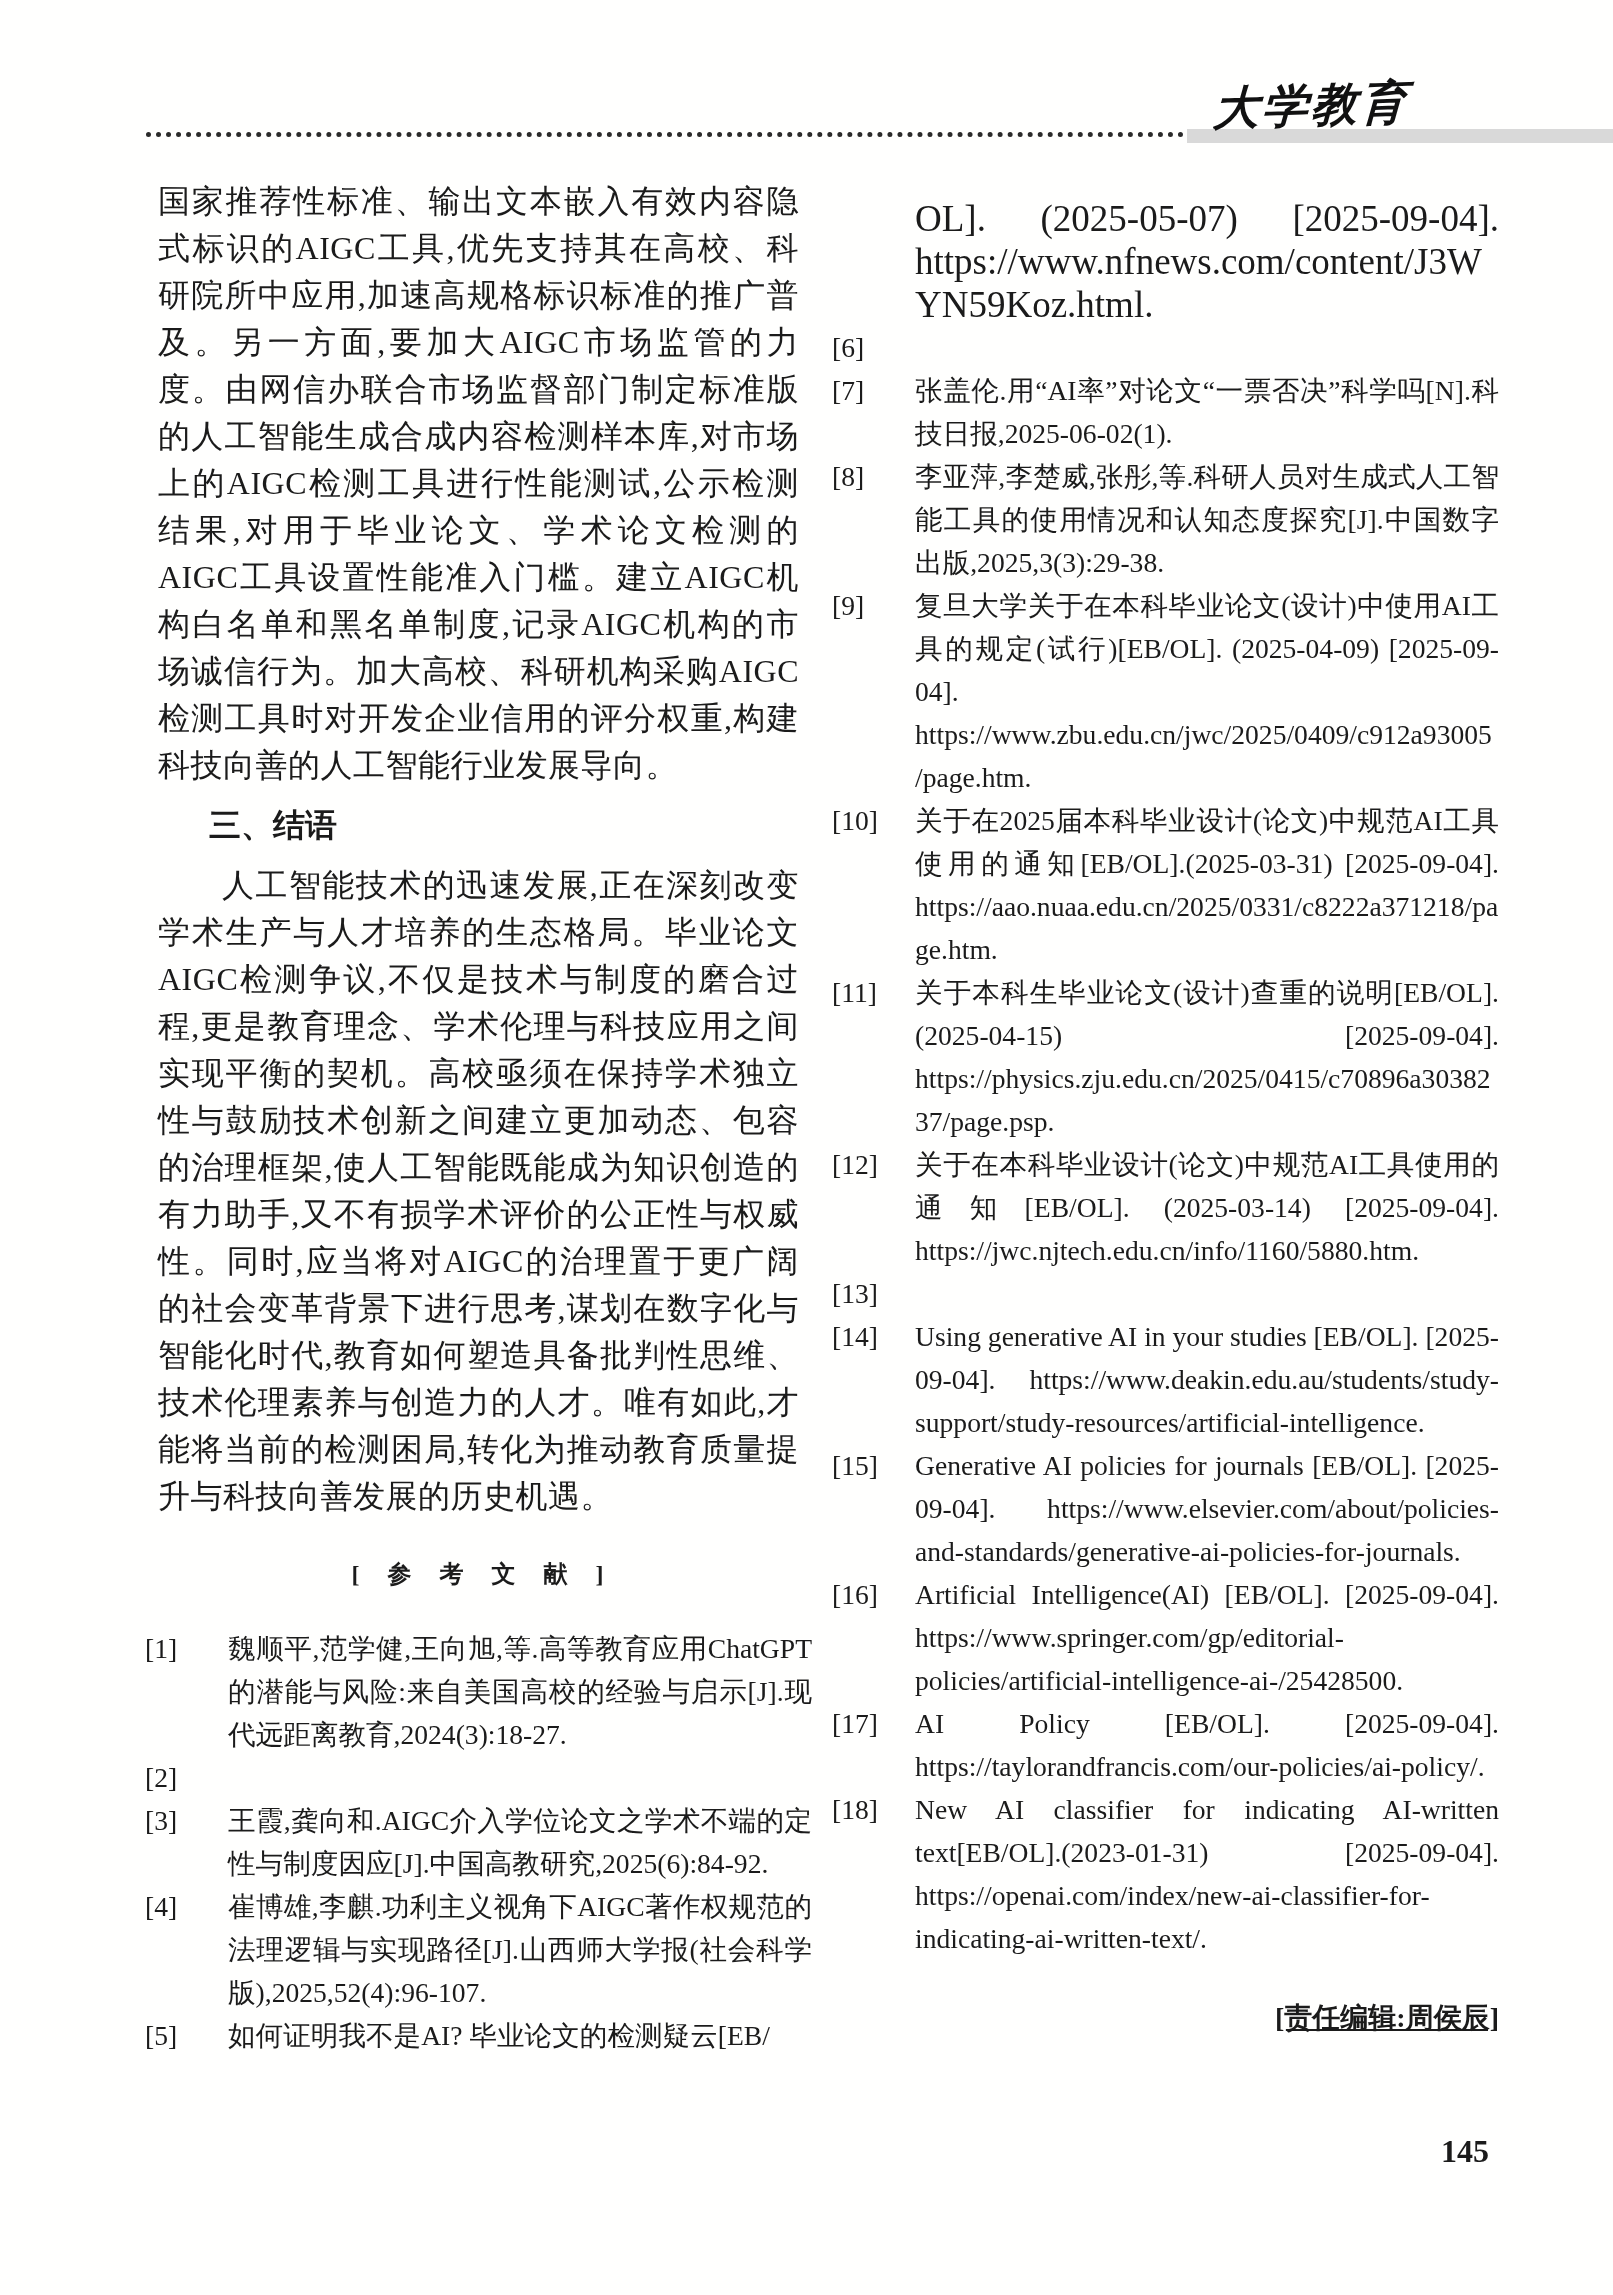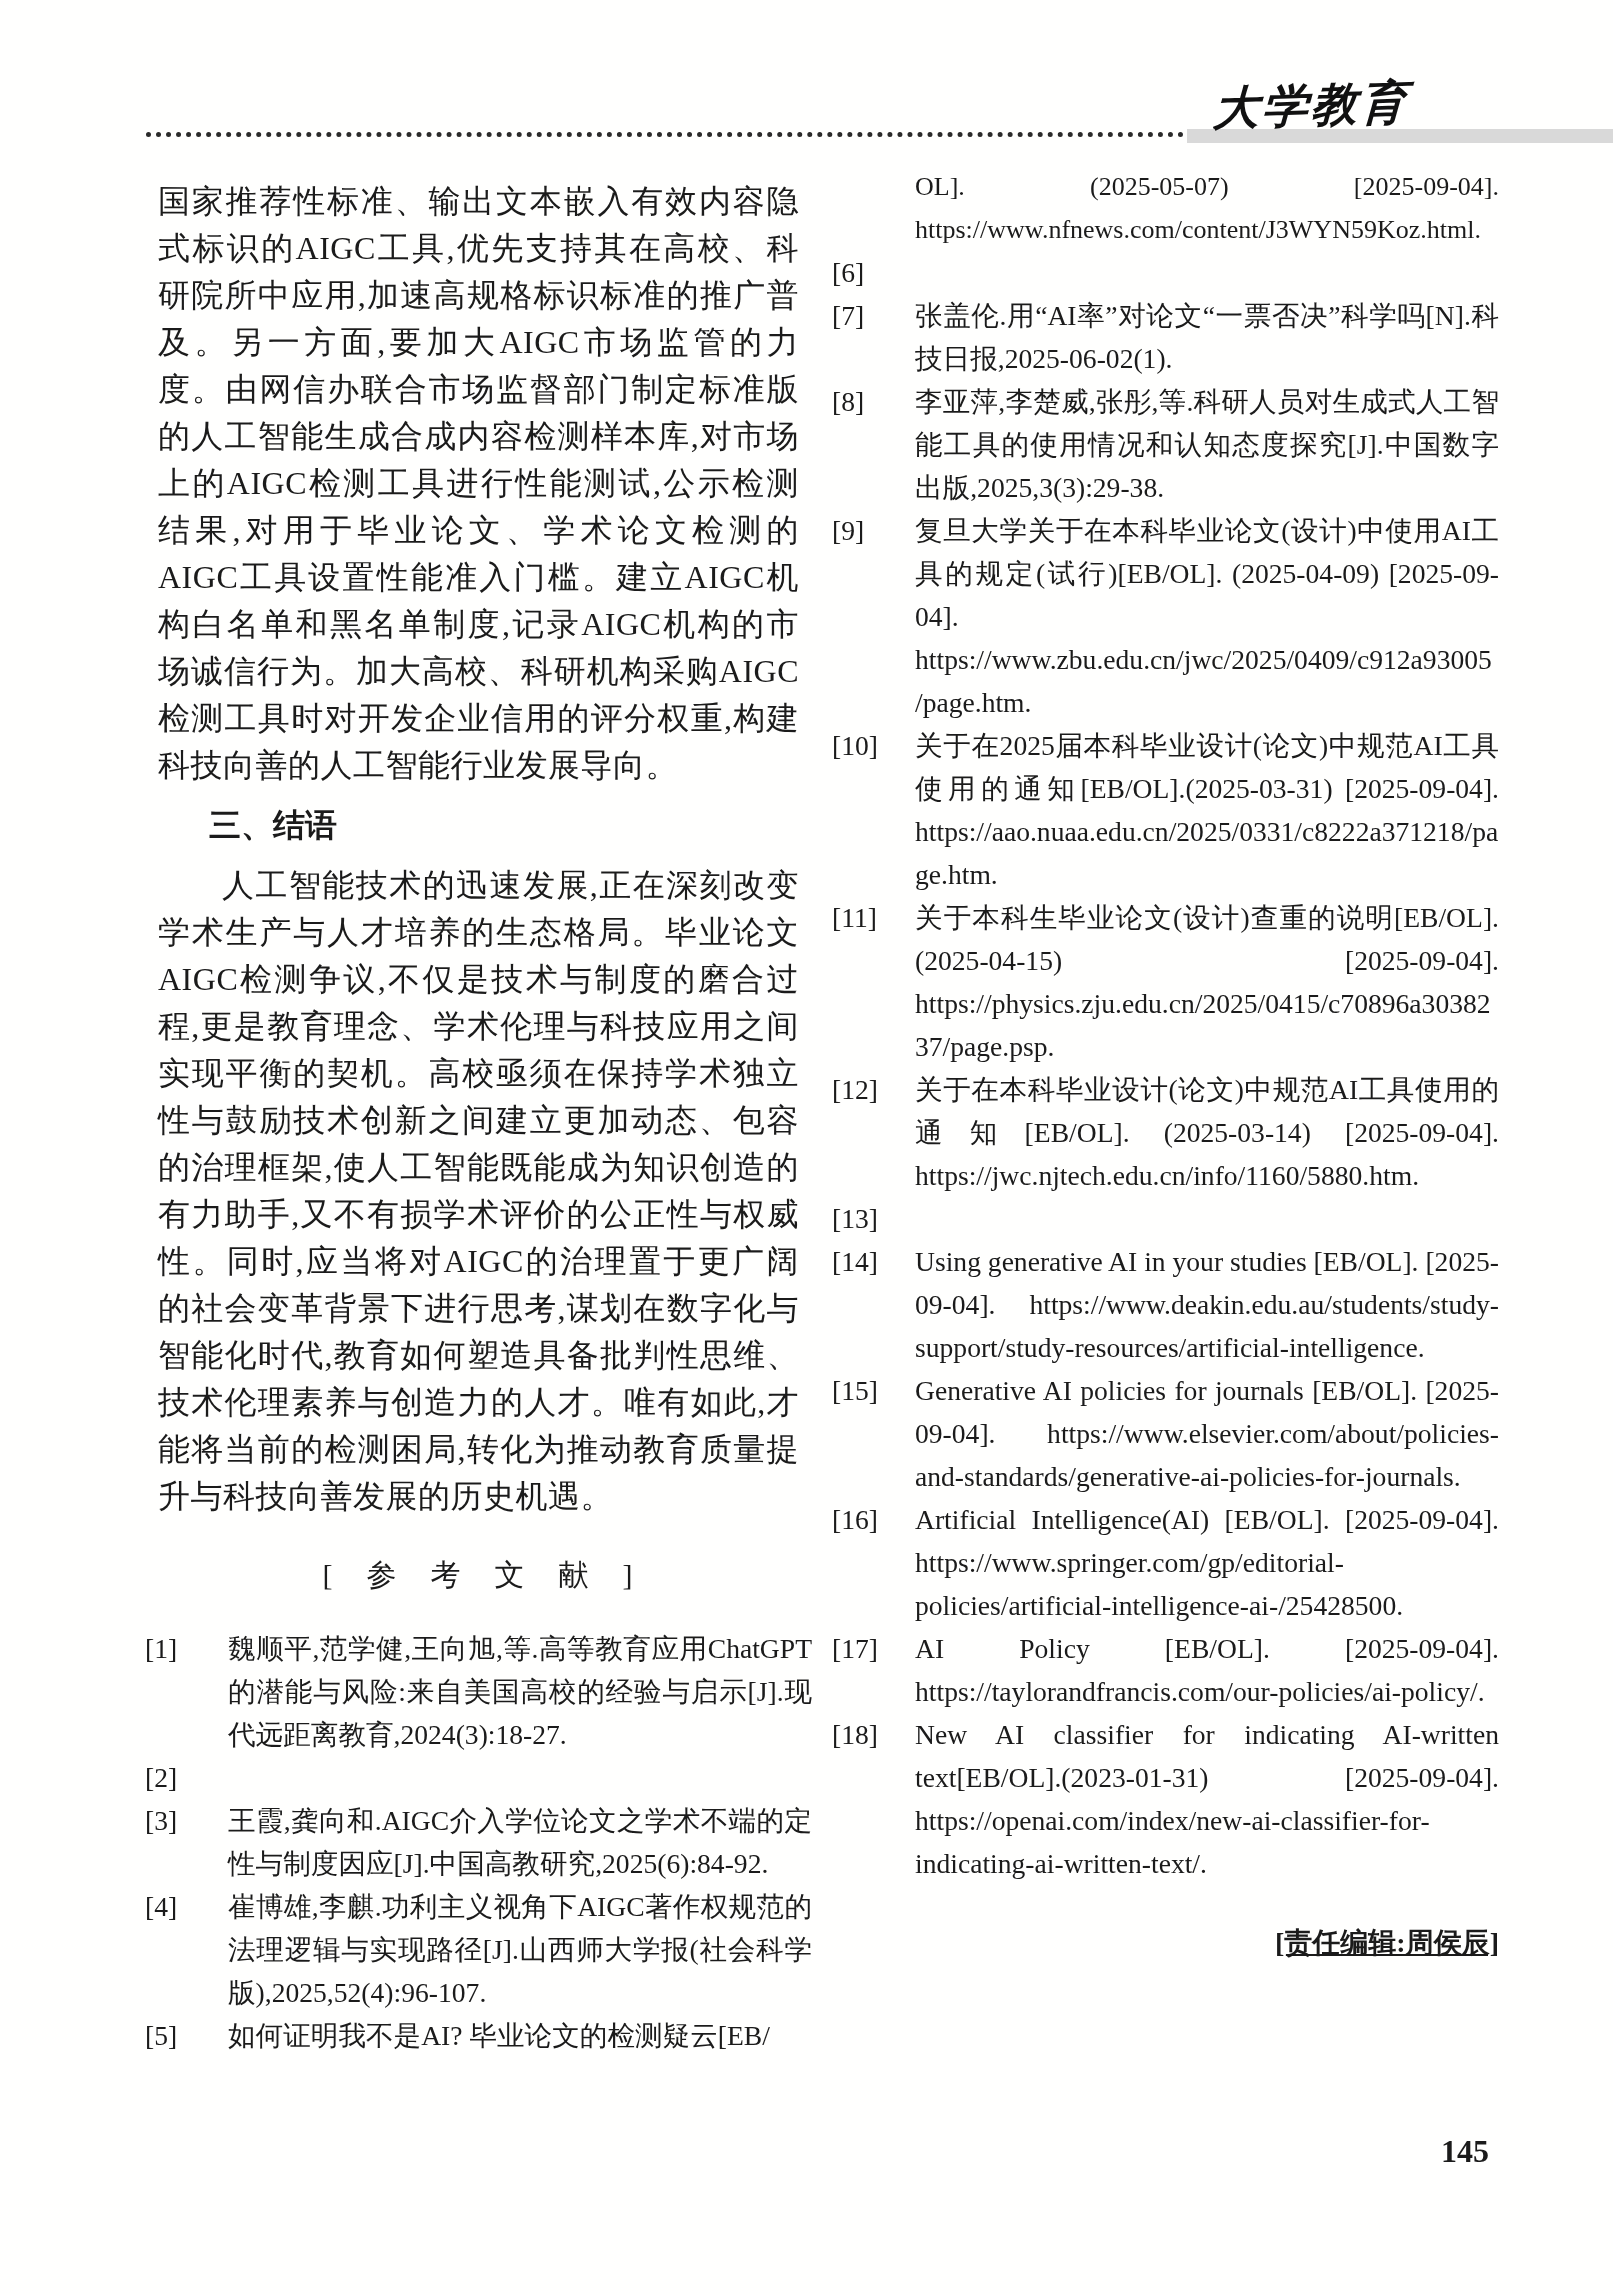--- a/index.html
+++ b/index.html
@@ -57,22 +57,22 @@
   .section-heading {
     margin: 8px 0 7px 0;
     font-size: 32px;
     font-weight: bold;
     line-height: 47px;
     text-indent: 2em;
   }
 
   .ref-heading {
     margin: 31px 0 29px 0;
-    font-size: 30px;
-    font-weight: normal;
+    font-size: 24px;
+    font-weight: bold;
     text-align: center;
     line-height: 47px;
     letter-spacing: 2px;
   }
 
   .ref-list { margin: 0; }
   .ref {
     display: flex;
     font-size: 27.6px;
     line-height: 43px;
@@ -81,24 +81,25 @@
   .ref .num {
     flex: 0 0 83px;
   }
   .ref .txt {
     flex: 1;
     overflow-wrap: anywhere;
     word-break: break-word;
   }
   .ref-cont {
     margin-left: 83px;
-    font-size: 26px;
+    font-size: 37px;
     line-height: 43px;
     text-align: justify;
     overflow-wrap: anywhere;
+    margin-top: 32px;
   }
   .editor-line {
     margin-top: 36px;
     font-size: 28px;
     font-weight: bold;
     text-align: right;
     line-height: 43px;
     text-decoration: underline;
   }
   .page-number {

